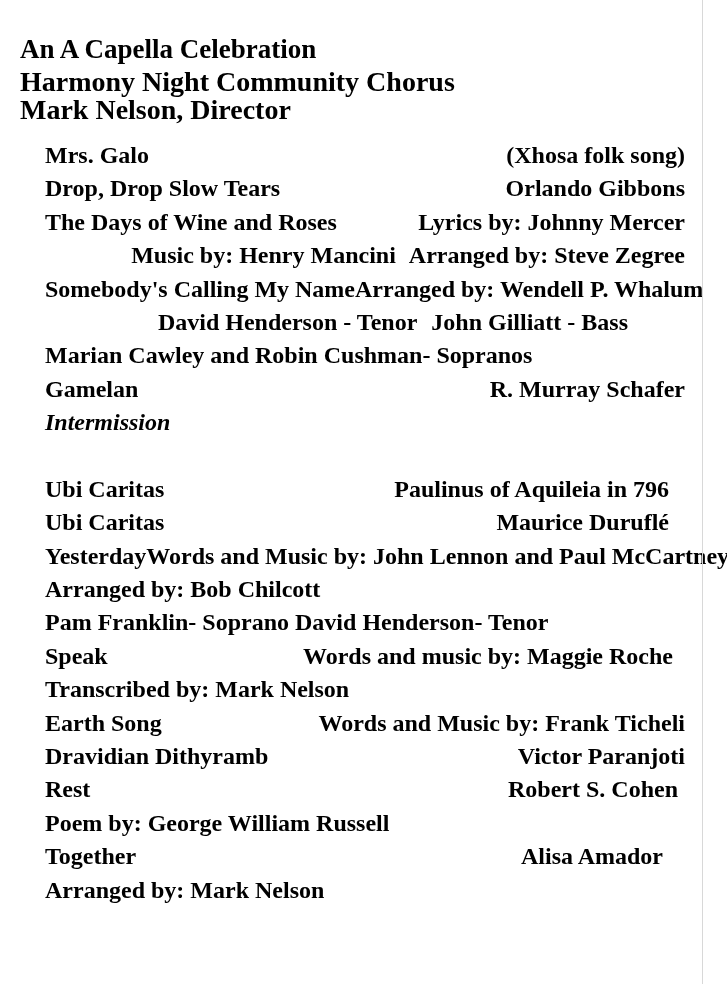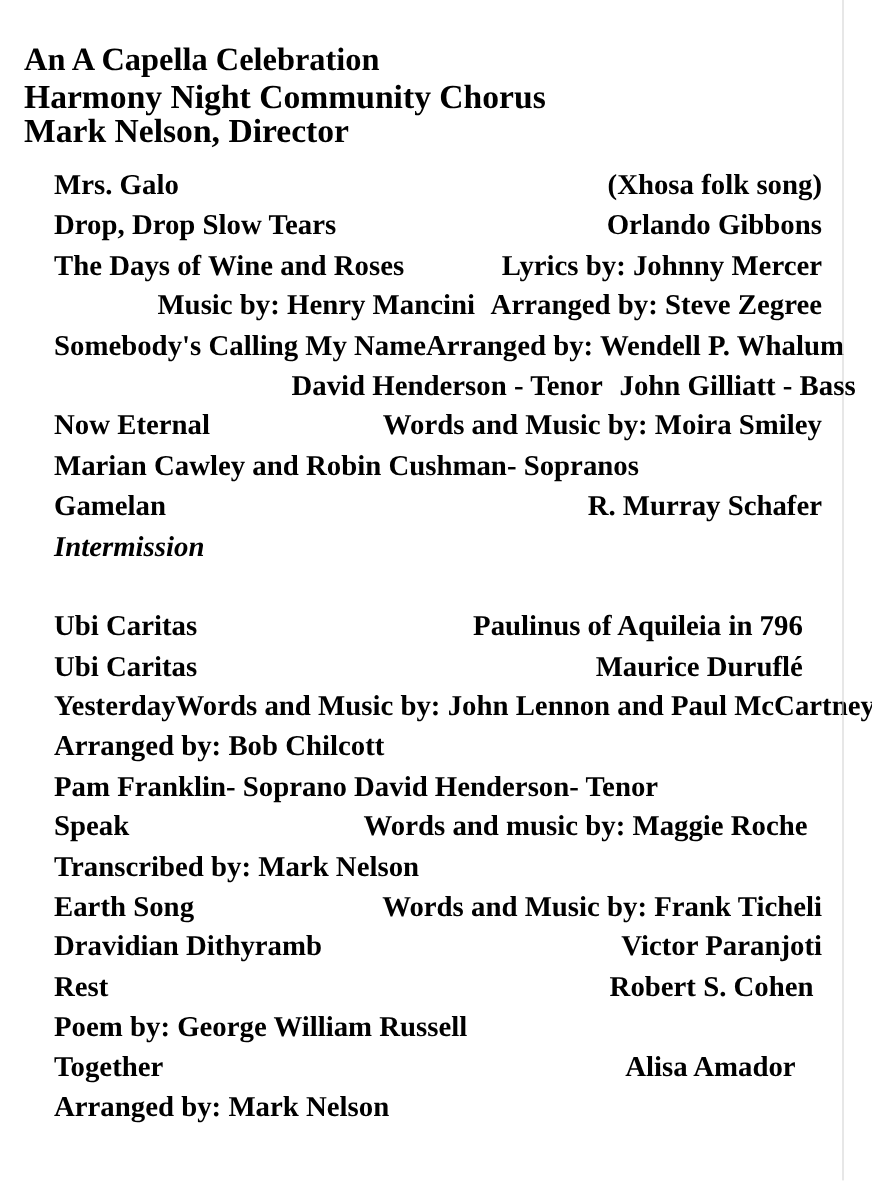--- a/index.html
+++ b/index.html
@@ -42,21 +42,21 @@
     font-size: 24px;
   }
   .line {
     height: 33.4px;
     line-height: 33.4px;
     display: flex;
     justify-content: space-between;
     white-space: nowrap;
   }
   .line.center { justify-content: flex-start; }
-  .line.center-gap { justify-content: flex-end; gap: 14px; transform: translateX(28px); }
+  .line.center-gap { justify-content: center; gap: 14px; transform: translateX(28px); }
   .line.right { }
   .line.right-gap { justify-content: flex-end; gap: 13px; }
   .italic { font-style: italic; }
   .inset-16 { padding-right: 16px; }
   .inset-22 { padding-right: 22px; }
   .inset-12 { padding-right: 12px; }
   .inset-7  { padding-right: 7px; }
   .inset-68 { padding-right: 68px; }
 </style>
 </head>
@@ -96,24 +96,20 @@
     <div class="line">
       <span>Somebody's Calling My Name</span>
       <span>Arranged by: Wendell P. Whalum</span>
     </div>
 
     <div class="line center-gap">
       <span>David Henderson - Tenor</span>
       <span>John Gilliatt - Bass</span>
     </div>
 
-    <div class="line">
-      <span>Now Eternal</span>
-      <span>Words and Music by: Moira Smiley</span>
-    </div>
 
     <div class="line center">
       <span>Marian Cawley and Robin Cushman- Sopranos</span>
     </div>
 
     <div class="line">
       <span>Gamelan</span>
       <span>R. Murray Schafer</span>
     </div>
 

